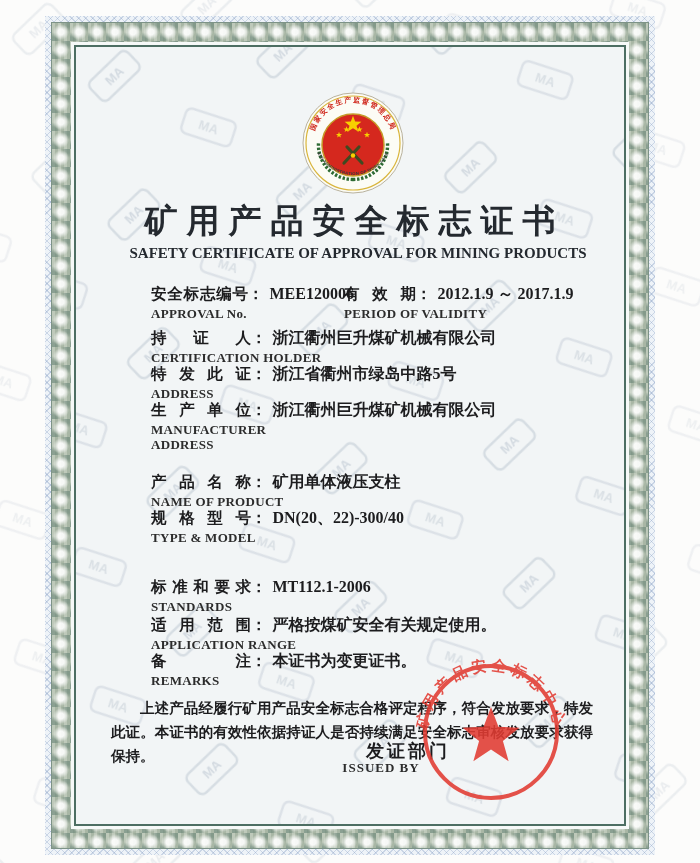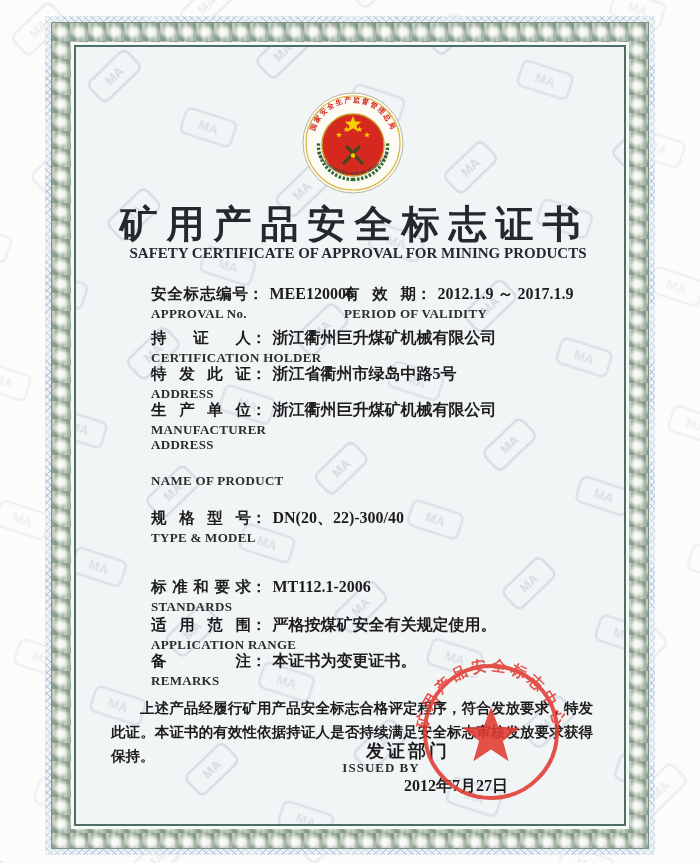--- a/index.html
+++ b/index.html
@@ -21,21 +21,21 @@
       repeating-linear-gradient(90deg, rgba(255,255,255,.16) 0 3px, rgba(118,138,124,.16) 3px 6px);
     background-size:18px 18px,18px 18px,18px 18px,auto;}
   .inner{height:100%;box-sizing:border-box;border:2px solid #4d6e63;box-shadow:0 0 0 3px #f6f9f8;
     background:#f2f5f6;position:relative;overflow:hidden;}
   .wm-inner{position:absolute;left:0;top:0;z-index:0;}
   .content{position:absolute;inset:0;z-index:1;color:#1c1c1e;}
 
   .emblem{position:absolute;left:225px;top:44px;width:104px;height:104px;}
 
   .title{position:absolute;left:0;top:152px;width:100%;text-align:center;
-    font-size:38px;font-weight:bold;letter-spacing:9px;text-indent:9px;color:#24292f;}
+    font-size:33px;font-weight:bold;letter-spacing:9px;text-indent:9px;color:#24292f;}
   .subtitle{position:absolute;left:8px;top:198px;width:100%;text-align:center;
     font-family:"Liberation Serif","DejaVu Serif",serif;font-size:15px;font-weight:bold;color:#24292f;}
 
   .row{position:absolute;white-space:nowrap;}
   .zl{display:inline-block;text-align:justify;text-align-last:justify;
     font-size:15.5px;font-weight:bold;vertical-align:bottom;}
   .cl{font-size:15.5px;font-weight:bold;}
   .vv{font-family:"Liberation Serif","DejaVu Serif",serif;font-size:16px;font-weight:bold;margin-left:6px;}
   .el{font-size:13px;font-family:"Liberation Serif","DejaVu Serif",serif;color:#2c2c2c;
     letter-spacing:.3px;margin-top:1px;font-weight:bold;}
@@ -148,20 +148,21 @@
                 <div class="el">ADDRESS</div>
               </div>
               <div class="row" style="top: 353px; left: 75px;">
                 <div><span class="zl" style="width: 100px;">生产单位</span><span class="cl">：</span><span class="vv">浙江衢州巨升煤矿机械有限公司</span></div>
                 <div class="el">MANUFACTURER</div>
               </div>
               <div class="row" style="top: 389px; left: 75px;">
                 <div class="el">ADDRESS</div>
               </div>
               <div class="row" style="top: 425px; left: 75px;">
+                <div><span class="zl" style="width: 100px;">产品名称</span><span class="cl">：</span><span class="vv">矿用单体液压支柱</span></div>
                 <div class="el">NAME OF PRODUCT</div>
               </div>
               <div class="row" style="top: 461px; left: 75px;">
                 <div><span class="zl" style="width: 100px;">规格型号</span><span class="cl">：</span><span class="vv">DN(20、22)-300/40</span></div>
                 <div class="el">TYPE &amp; MODEL</div>
               </div>
               <div class="row" style="top: 530px; left: 75px;">
                 <div><span class="zl" style="width: 100px;">标准和要求</span><span class="cl">：</span><span class="vv">MT112.1-2006</span></div>
                 <div class="el">STANDARDS</div>
               </div>
@@ -172,21 +173,20 @@
               <div class="row" style="top: 604px; left: 75px;">
                 <div><span class="zl" style="width: 100px;">备注</span><span class="cl">：</span><span class="vv">本证书为变更证书。</span></div>
                 <div class="el">REMARKS</div>
               </div>
             </div>
 
           <div class="statement">上述产品经履行矿用产品安全标志合格评定程序，符合发放要求，特发此证。本证书的有效性依据持证人是否持续满足安全标志审核发放要求获得保持。</div>
 
           <div class="issuer">发证部门</div>
           <div class="issuer-en">ISSUED BY</div>
-          <div class="issue-date">2012年7月27日</div>
 
           <svg class="seal" viewBox="0 0 170 170">
             <defs>
               <path id="seal-arc" d="M 24,107 A 64,64 0 1 1 146,107" fill="none"></path>
               <polygon id="sstar" points="0,-1 0.247,-0.34 0.951,-0.309 0.397,0.13 0.588,0.809 0,0.42 -0.588,0.809 -0.397,0.13 -0.951,-0.309 -0.247,-0.34"></polygon>
             </defs>
             <circle cx="85" cy="85" r="66" fill="none" stroke="#e23b32" stroke-width="4"></circle>
             <use href="#sstar" transform="translate(85,90) scale(30)" fill="#e23b32"></use>
             <text font-size="15" font-weight="bold" fill="#e23b32" letter-spacing="4">
               <textPath href="#seal-arc" startOffset="50%" text-anchor="middle">矿用产品安全标志中心</textPath>

